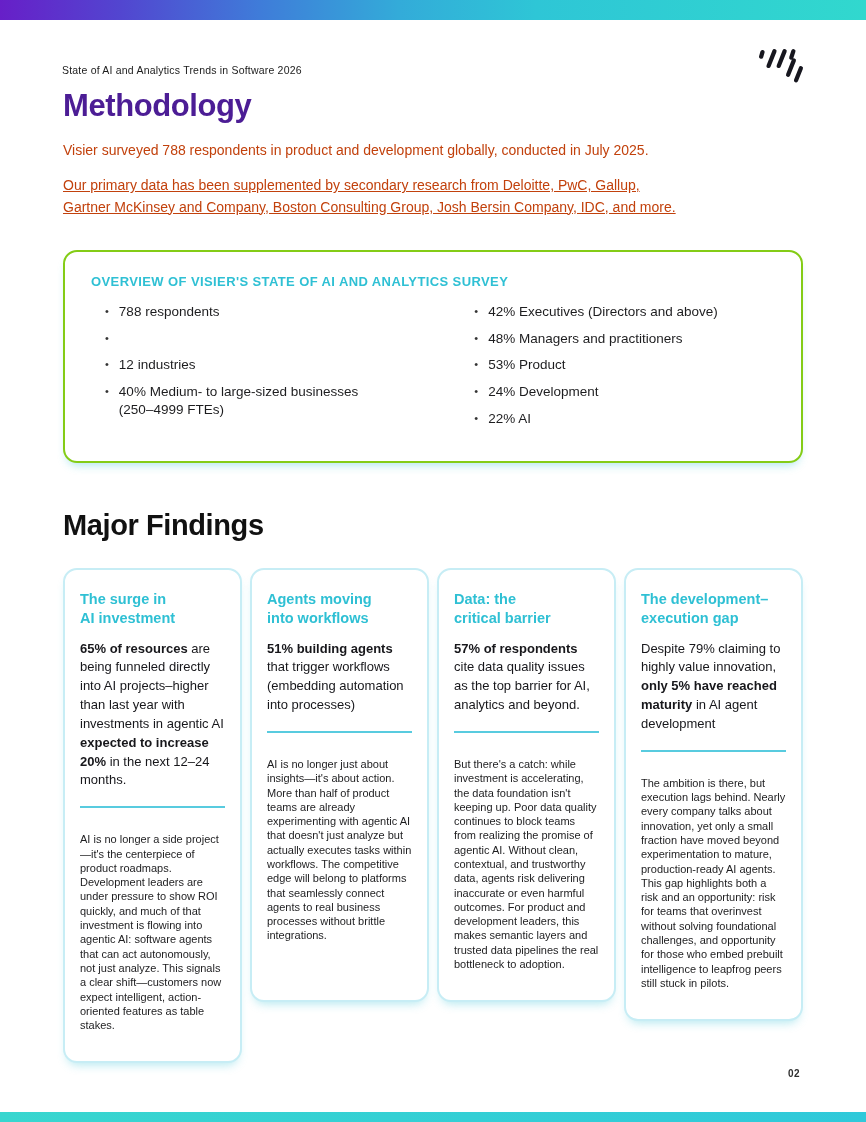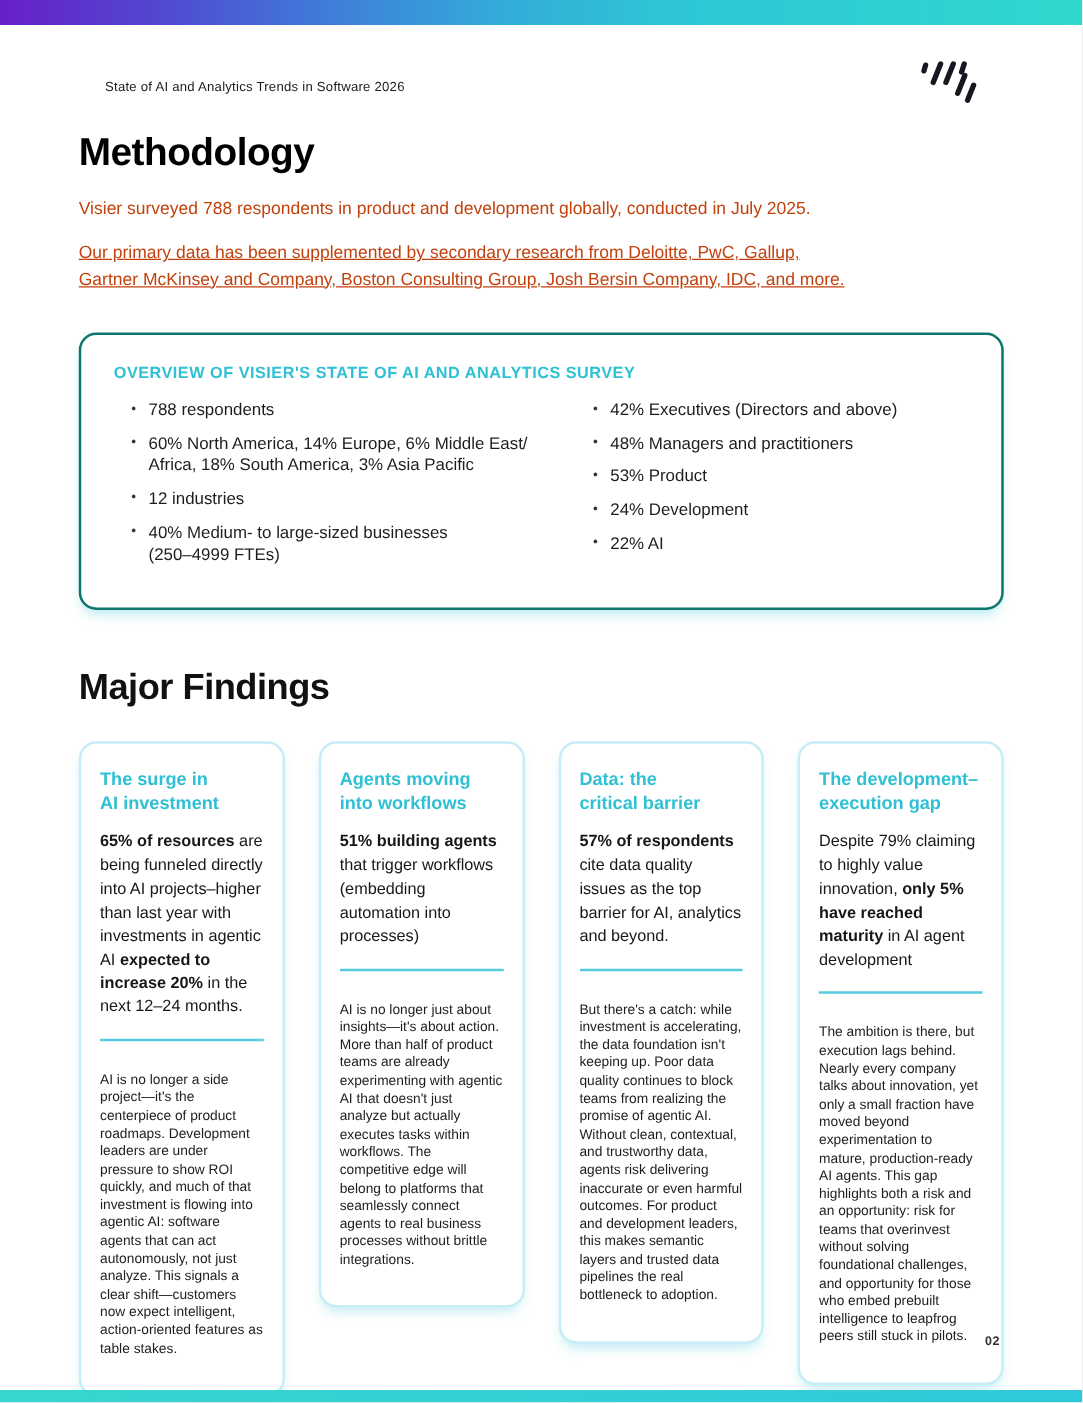--- a/index.html
+++ b/index.html
@@ -16,53 +16,53 @@
   .topbar{
     position:absolute;top:0;left:0;right:0;height:20px;
     background:linear-gradient(90deg,#671fc8 0%,#5246d0 14%,#3f7cd9 30%,#33abd9 46%,#2ec6d6 62%,#31d8ce 100%);
   }
   .bottombar{
     position:absolute;bottom:0;left:0;right:0;height:10px;
     background:linear-gradient(90deg,#38d6cf 0%,#2fc9da 100%);
   }
   .header-row{
     display:flex;justify-content:space-between;align-items:flex-start;
-    padding:0 84px;margin-top:46px;
+    padding:0 62px;margin-top:46px;
   }
   .eyebrow{font-size:10.5px;letter-spacing:.2px;color:#1b1b1b;margin-top:18px;}
   .logo svg{display:block;}
   h1.method-title{
-    margin:20px 63px 0;font-size:31px;font-weight:800;letter-spacing:-.4px;color:#000000;
+    margin:4px 63px 0;font-size:31px;font-weight:800;letter-spacing:-.4px;color:#4c1d95;
   }
   .intro{margin:16px 63px 0;font-size:14px;line-height:1.52;color:#c2410c;}
   .intro + .intro{margin-top:14px;text-decoration:underline;}
   .prewrap{white-space:pre-line;}
   
   .survey-box{
     margin:32px 63px 0;
-    border:2px solid #0f766e;border-radius:14px;
+    border:2px solid #84cc16;border-radius:14px;
     padding:22px 26px 24px;
     box-shadow:0 6px 10px -4px rgba(46,192,212,.40);
     background:#fff;
   }
   .survey-heading{
     font-size:13px;font-weight:800;letter-spacing:.4px;color:#2fc0d4;margin:0 0 14px;
   }
   .survey-cols{display:flex;}
   .survey-col{list-style:none;margin:0;padding:0;}
   .survey-col.left{width:54%;padding-right:14px;box-sizing:border-box;}
   .survey-col.right{width:46%;}
   .survey-col li{display:flex;gap:10px;font-size:13.5px;line-height:1.32;margin:0 0 9px;color:#1d1d1f;}
   .survey-col .dot{font-size:11px;line-height:1.6;color:#333;flex:0 0 auto;padding-left:14px;}
   .survey-col .txt{white-space:pre-line;}
   
   h2.findings-title{
     margin:46px 63px 0;font-size:29px;font-weight:800;letter-spacing:-.4px;color:#111;
   }
-  .cards{display:flex;gap:27px;margin:26px 63px 0;align-items:flex-start;}
+  .cards{display:flex;gap:8px;margin:26px 63px 0;align-items:flex-start;}
   .card{
     flex:1 1 0;min-height:434px;box-sizing:border-box;
     border:2px solid #c7edf5;border-radius:14px;
     padding:20px 15px 18px;
     box-shadow:0 6px 10px -4px rgba(46,192,212,.35);
     background:#fff;
   }
   .card h3{
     margin:0;font-size:14.5px;font-weight:800;line-height:1.3;color:#2fc0d4;white-space:pre-line;
   }
@@ -107,22 +107,20 @@
   <div class="survey-box">
     <div class="survey-heading">OVERVIEW OF VISIER'S STATE OF AI AND ANALYTICS SURVEY</div>
     <div class="survey-cols">
       <ul class="survey-col left">
         <li>
             <span class="dot">•</span>
             <span class="txt">788 respondents</span>
           </li>
         <li>
             <span class="dot">•</span>
-            <span class="txt">60% North America, 14% Europe, 6% Middle East/
-Africa, 18% South America, 3% Asia Pacific</span>
           </li>
         <li>
             <span class="dot">•</span>
             <span class="txt">12 industries</span>
           </li>
         <li>
             <span class="dot">•</span>
             <span class="txt">40% Medium- to large-sized businesses
 (250–4999 FTEs)</span>
           </li>

